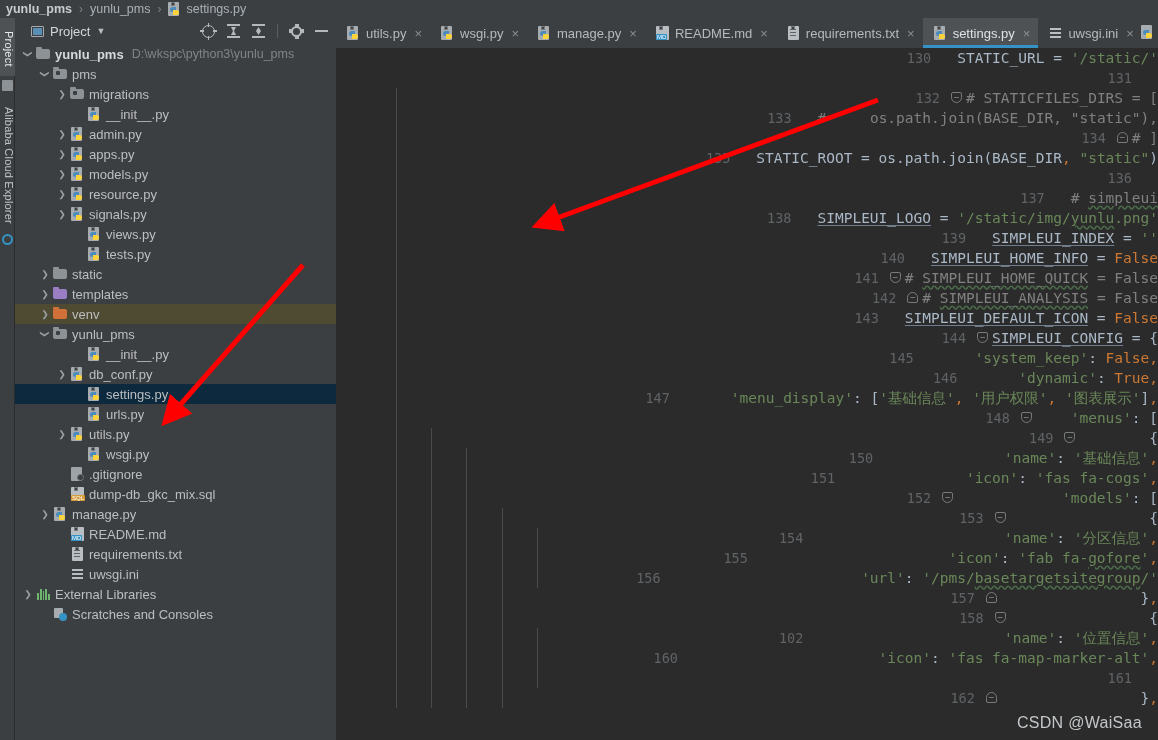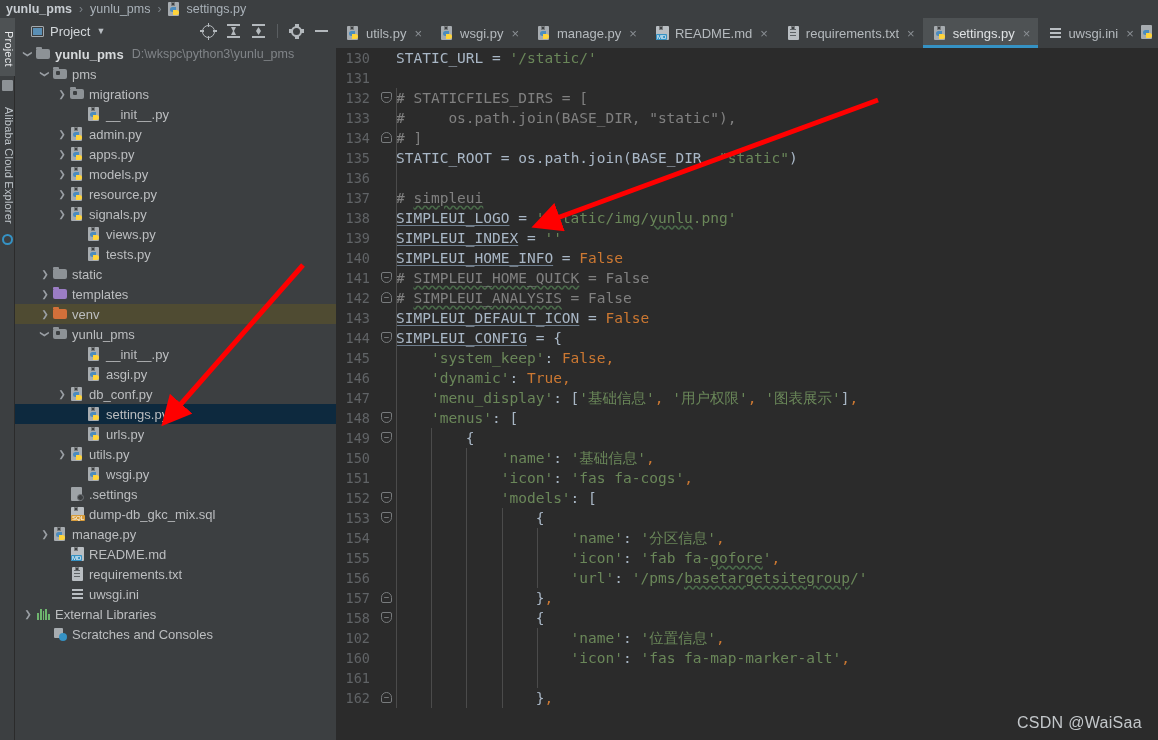--- a/index.html
+++ b/index.html
@@ -124,21 +124,21 @@
   }
   .tab .tab-ico { width:16px; height:16px; position:relative; }
   .tab .close { color:#8b9095; font-size:13px; margin-left:3px; }
 
   
   .editor {
     position: absolute; left: 336px; top: 48px; width: 822px; height: 692px;
     background: #2b2b2b; overflow: hidden;
     font-family: "DejaVu Sans Mono", monospace; font-size: 14.5px;
   }
-  .codeline { position: relative; height: 20px; display: flex; align-items: center; }
+  .codeline { position: relative; height: 20px; display: flex; align-items: center; justify-content: flex-end; }
   .gutter {
     width: 42px; min-width: 42px; text-align: right; padding-right: 8px;
     color: #606366; font-size: 13.5px;
     font-family: "DejaVu Sans Mono", monospace;
   }
   .foldcol { width: 18px; min-width: 18px; position: relative; height: 20px; }
   .fold {
     position:absolute; left:3px; top:4px; width:11px; height:11px;
     border:1px solid #787b7d; color:#8c8f91; font-size:9px; line-height:9px;
     text-align:center;
@@ -427,33 +427,20 @@
             <span class="pyfile">
               <span class="sheet"></span>
               <span class="fold"></span>
               <span class="b1"></span>
               <span class="b2"></span>
             </span>
           </span>
           <span class="label">__init__.py</span>
         </div>
         <div class="row">
-          <span style="width: 57px; min-width: 57px;"></span>
-          <span class="arrow"></span>
-          <span class="ico">
-            <span class="pyfile">
-              <span class="sheet"></span>
-              <span class="fold"></span>
-              <span class="b1"></span>
-              <span class="b2"></span>
-            </span>
-          </span>
-          <span class="label">asgi.py</span>
-        </div>
-        <div class="row">
           <span style="width: 40px; min-width: 40px;"></span>
           <span class="arrow">❯</span>
           <span class="ico">
             <span class="pyfile">
               <span class="sheet"></span>
               <span class="fold"></span>
               <span class="b1"></span>
               <span class="b2"></span>
             </span>
           </span>
@@ -513,21 +500,21 @@
         </div>
         <div class="row">
           <span style="width: 40px; min-width: 40px;"></span>
           <span class="arrow"></span>
           <span class="ico">
             <span class="gitig">
               <span class="sheet"></span>
               <span class="no"></span>
             </span>
           </span>
-          <span class="label">.settings</span>
+          <span class="label">.gitignore</span>
         </div>
         <div class="row">
           <span style="width: 40px; min-width: 40px;"></span>
           <span class="arrow"></span>
           <span class="ico">
             <span class="mdfile sqlfile">
               <span class="fold"></span>
               <span class="tag">SQL</span>
             </span>
           </span>

